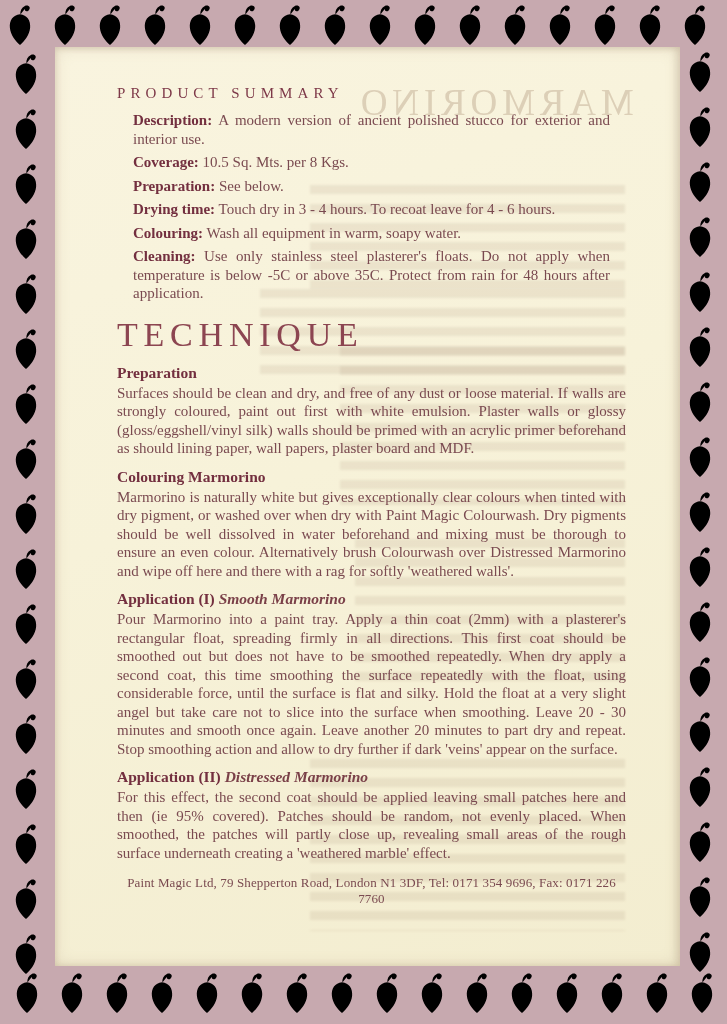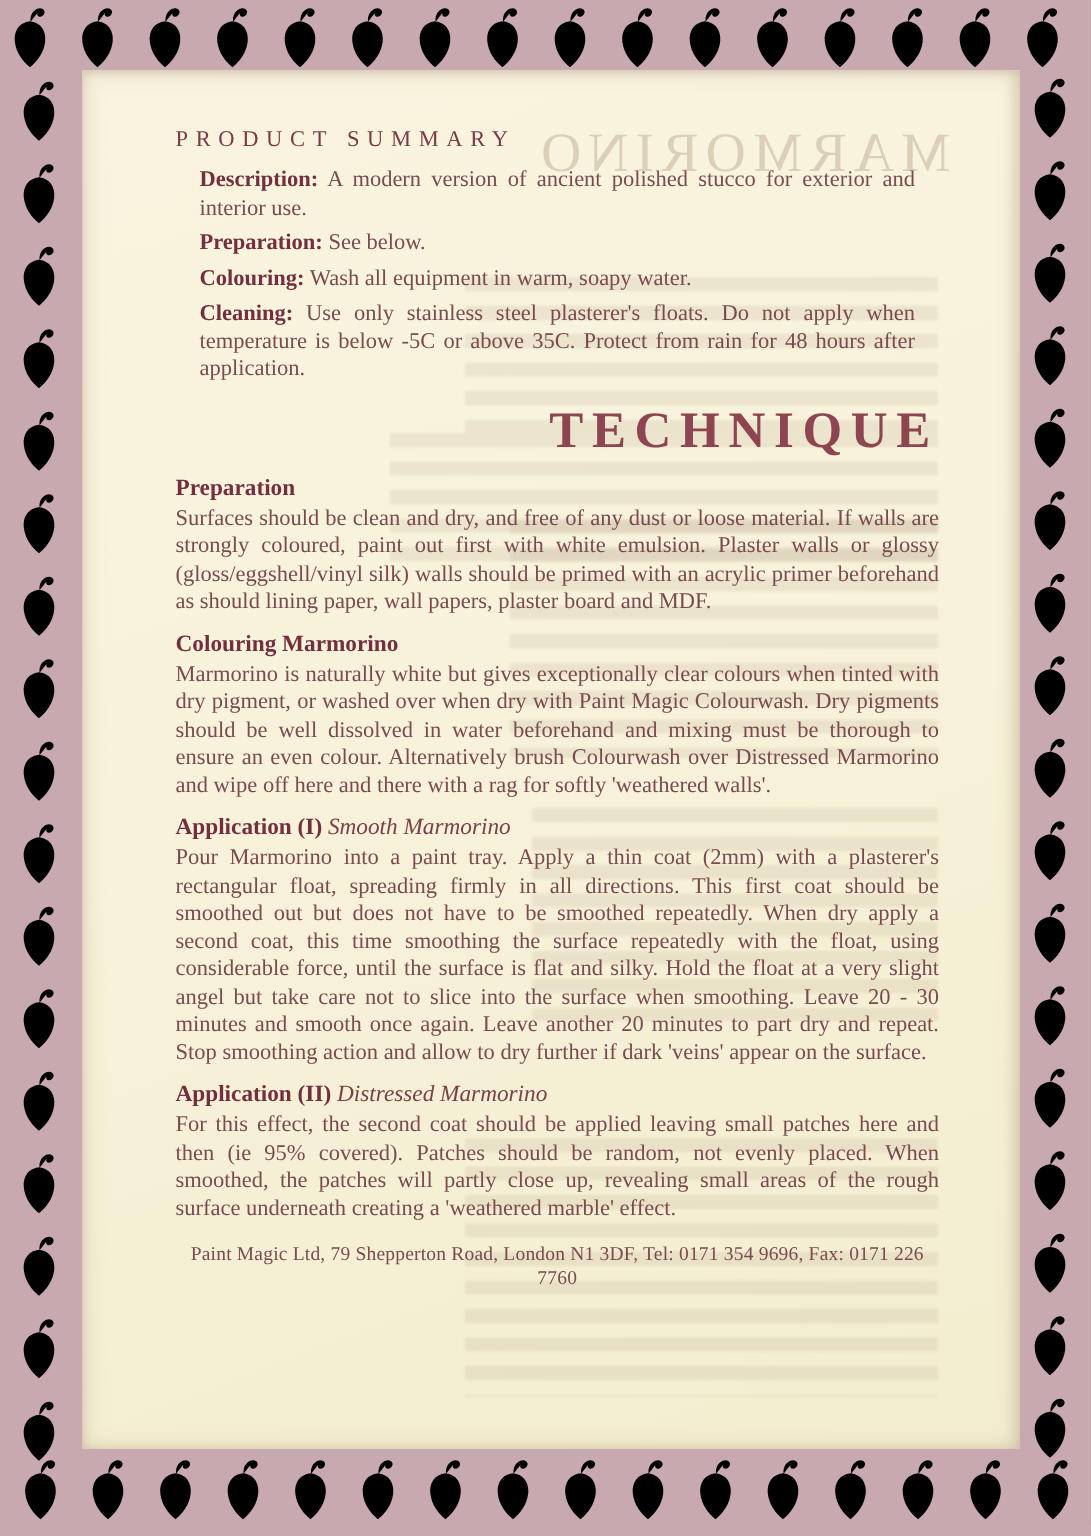--- a/index.html
+++ b/index.html
@@ -35,25 +35,25 @@
   .gl4{left:300px;top:492px;width:270px;height:148px;}
   .gl5{left:255px;top:712px;width:315px;height:172px;}
   .content{position:relative;padding:38px 54px 0 62px;color:var(--body-text,#7a4a50);}
   .ps-heading{
     font-size:15px;font-weight:normal;letter-spacing:.34em;
     color:#7d3848;margin:0 0 9px;
   }
   .sum-item{margin:0 16px 5px;font-size:15px;line-height:18.5px;text-align:justify;}
   .sum-item b{color:var(--label-maroon,#732f3f);}
   .tech-heading{
-    font-size:34px;font-weight:bold;letter-spacing:.17em;
-    color:var(--heading-accent,#8c4551);margin:13px 0 8px;text-align:right;
+    font-size:34px;font-weight:normal;letter-spacing:.17em;
+    color:var(--heading-accent,#8c4551);margin:13px 0 8px;
   }
   .tech-section h3{font-size:15.5px;margin:9px 0 2px;color:var(--label-maroon,#732f3f);line-height:19px;}
-  .tech-section h3 em{font-weight:normal;font-style:italic;color:#7a4048;}
+  .tech-section h3 em{font-weight:bold;font-style:italic;color:#7a4048;}
   .tech-section p{margin:0 0 9px;font-size:15px;line-height:18.5px;text-align:justify;}
   .footer-line{font-size:13px;margin:13px 0 0;text-align:center;letter-spacing:.01em;}
 </style>
 </head>
 <body>
 
 <div class="scan">
 
   <svg class="defs" aria-hidden="true">
     <symbol id="strawberry" viewBox="0 0 40 58">
@@ -354,21 +354,23 @@
       <div class="gl gl3"></div>
       <div class="gl gl4"></div>
       <div class="gl gl5"></div>
     </div>
 
     <div class="content">
 
       <h2 class="ps-heading">PRODUCT SUMMARY</h2>
 
       <p class="sum-item"><b>Description:</b> <span>A modern version of ancient polished stucco for exterior and interior use.</span></p>
+      <p class="sum-item"><b>Coverage:</b> <span>10.5 Sq. Mts. per 8 Kgs.</span></p>
       <p class="sum-item"><b>Preparation:</b> <span>See below.</span></p>
+      <p class="sum-item"><b>Drying time:</b> <span>Touch dry in 3 - 4 hours. To recoat leave for 4 - 6 hours.</span></p>
       <p class="sum-item"><b>Colouring:</b> <span>Wash all equipment in warm, soapy water.</span></p>
       <p class="sum-item"><b>Cleaning:</b> <span>Use only stainless steel plasterer's floats. Do not apply when temperature is below -5C or above 35C. Protect from rain for 48 hours after application.</span></p>
 
       <h1 class="tech-heading">TECHNIQUE</h1>
 
       <div class="tech-section">
         <h3><span>Preparation</span> <em></em></h3>
         <p>Surfaces should be clean and dry, and free of any dust or loose material. If walls are strongly coloured, paint out first with white emulsion. Plaster walls or glossy (gloss/eggshell/vinyl silk) walls should be primed with an acrylic primer beforehand as should lining paper, wall papers, plaster board and MDF.</p>
       </div>
 

